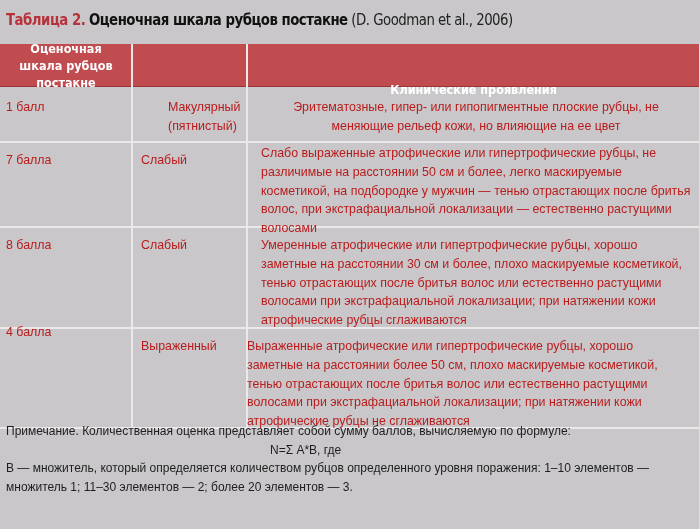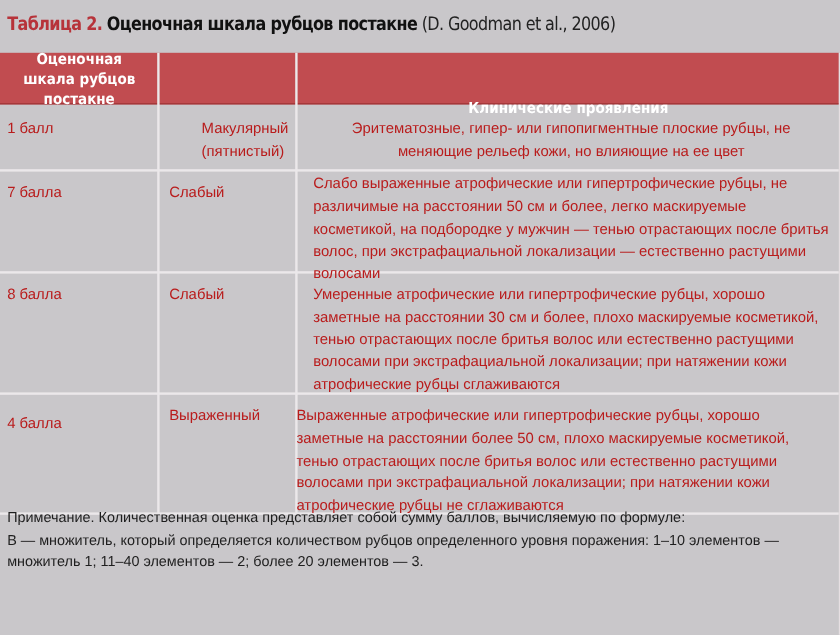--- a/index.html
+++ b/index.html
@@ -99,24 +99,25 @@
     <div class="cell" style="left:261px;top:100px;width:432px;">Слабо выраженные атрофические или гипертрофические рубцы, не различимые на расстоянии 50 см и более, легко маскируемые косметикой, на подбородке у мужчин — тенью отрастающих после бритья волос, при экстрафациальной локализации — естественно растущими волосами</div>
   </div>
 
   <div>
     <div class="cell" style="left:6px;top:192px;width:120px;">8 балла</div>
     <div class="cell" style="left:141px;top:192px;width:100px;">Слабый</div>
     <div class="cell" style="left:261px;top:192px;width:432px;">Умеренные атрофические или гипертрофические рубцы, хорошо заметные на расстоянии 30 см и более, плохо маскируемые косметикой, тенью отрастающих после бритья волос или естественно растущими волосами при экстрафациальной локализации; при натяжении кожи атрофические рубцы сглаживаются</div>
   </div>
 
   <div>
-    <div class="cell" style="left:6px;top:300px;width:120px;">4 балла</div>
+    <div class="cell" style="left:6px;top:279px;width:120px;">4 балла</div>
     <div class="cell" style="left:141px;top:293px;width:100px;">Выраженный</div>
     <div class="cell" style="left:247px;top:293px;width:432px;">Выраженные атрофические или гипертрофические рубцы, хорошо заметные на расстоянии более 50 см, плохо маскируемые косметикой, тенью отрастающих после бритья волос или естественно растущими волосами при экстрафациальной локализации; при натяжении кожи атрофические рубцы не сглаживаются</div>
   </div>
 </div>
 
 <div class="right-edge"></div>
 
 <div class="note">
   <div>Примечание. Количественная оценка представляет собой сумму баллов, вычисляемую по формуле:</div>
-  <div>В — множитель, который определяется количеством рубцов определенного уровня поражения: 1–10 элементов — множитель 1; 11–40 элементов — 2; более 20 элементов — 3.</div>
+  <div class="formula">N=Σ A*B, где</div>
+  <div>В — множитель, который определяется количеством рубцов определенного уровня поражения: 1–10 элементов — множитель 1; 11–30 элементов — 2; более 20 элементов — 3.</div>
 </div>
 
 </body></html>

